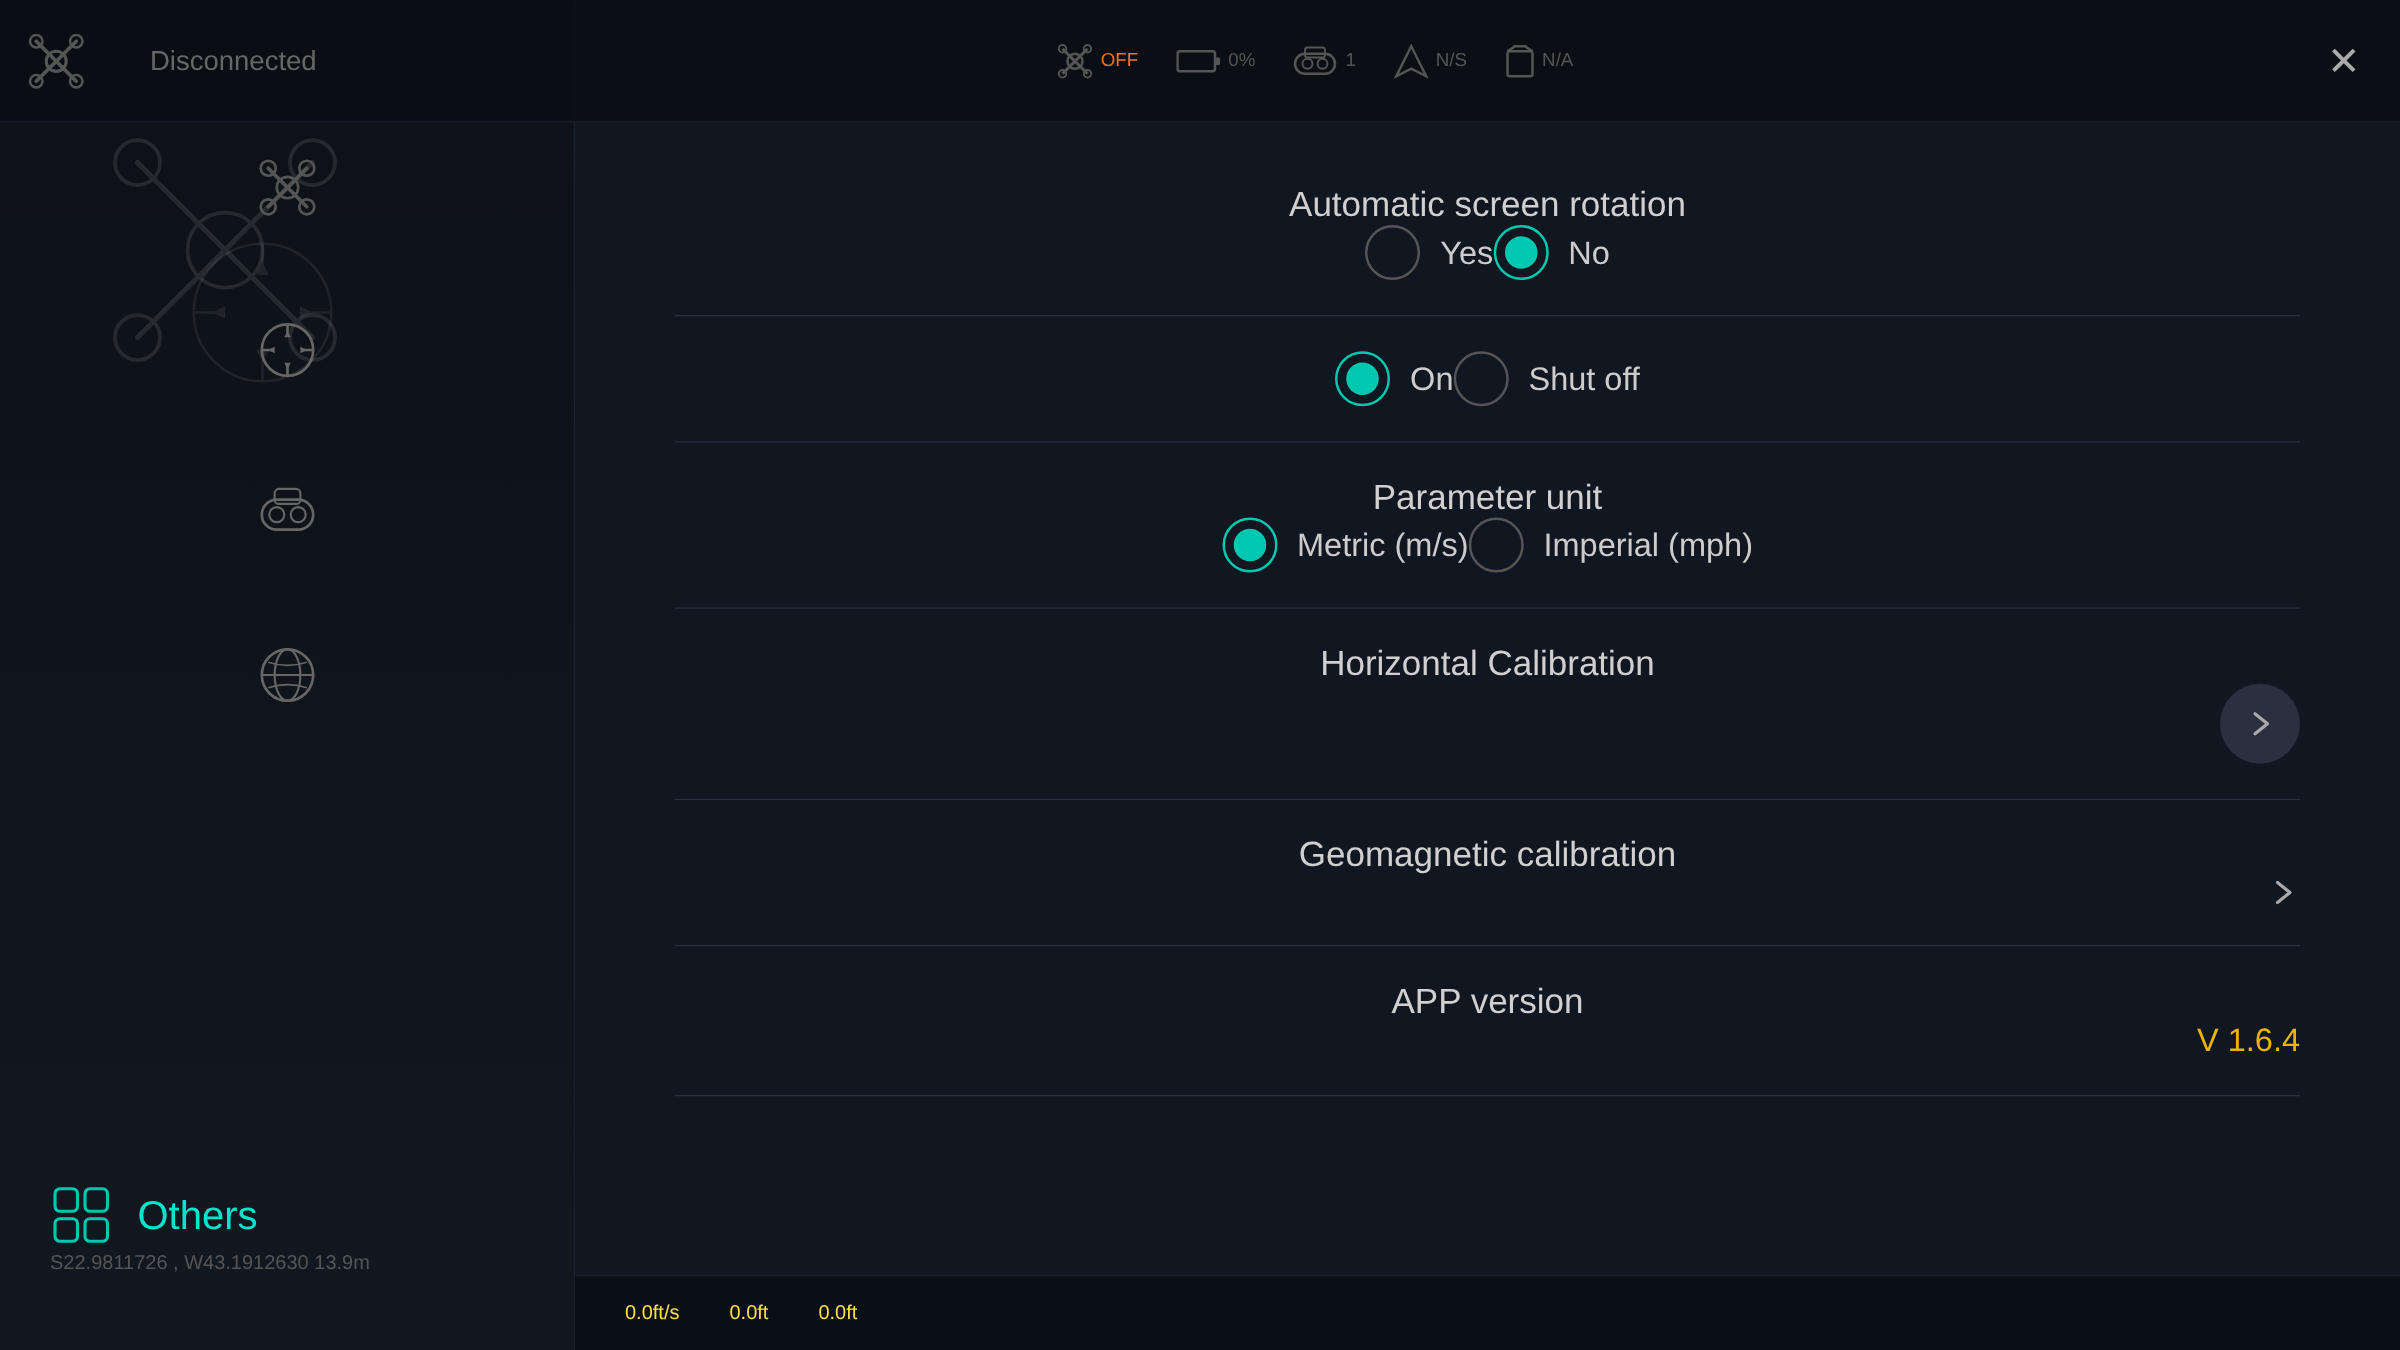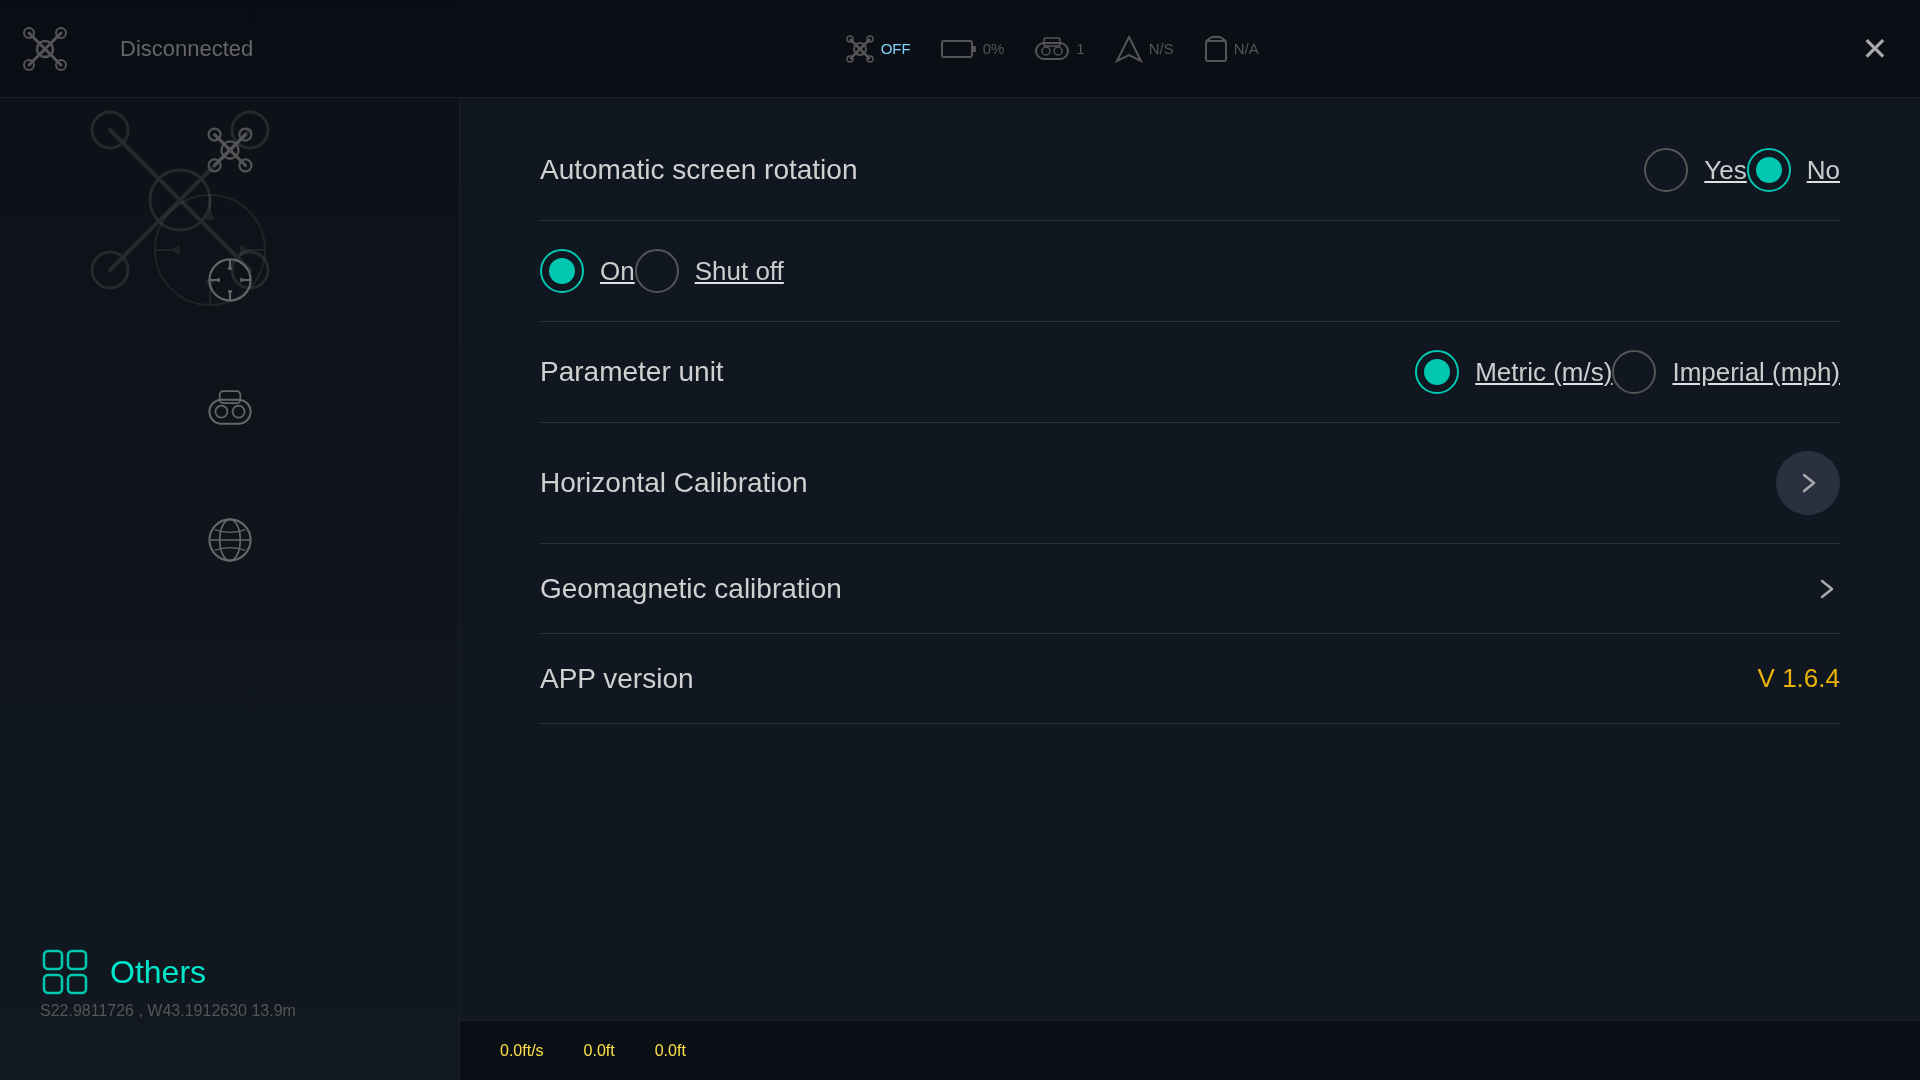--- a/index.html
+++ b/index.html
@@ -162,34 +162,34 @@
       overflow-y: auto;
     }
 
     
     .setting-row {
       display: flex;
       align-items: center;
       padding: 28px 0;
       border-bottom: 1px solid #2a3040;
       min-height: 90px;
+      flex-direction: column;
     }
 
     .setting-label {
       flex: 1;
       font-size: 28px;
       color: #d0d0d0;
       font-weight: 400;
     }
 
     
     .radio-group {
       display: flex;
       align-items: center;
-      text-decoration: underline;
     }
 
     .radio-option {
       display: flex;
       align-items: center;
       gap: 16px;
       cursor: pointer;
     }
 
     .radio-circle {
@@ -293,21 +293,21 @@
     <div class="status-icon-group">
       <svg width="30" height="30" viewBox="0 0 30 30" fill="none">
         <line x1="5" y1="5" x2="25" y2="25" stroke="#555" stroke-width="2.5"></line>
         <line x1="25" y1="5" x2="5" y2="25" stroke="#555" stroke-width="2.5"></line>
         <circle cx="15" cy="15" r="6" stroke="#555" stroke-width="2" fill="none"></circle>
         <circle cx="5" cy="5" r="3" stroke="#555" stroke-width="1.5" fill="none"></circle>
         <circle cx="25" cy="5" r="3" stroke="#555" stroke-width="1.5" fill="none"></circle>
         <circle cx="5" cy="25" r="3" stroke="#555" stroke-width="1.5" fill="none"></circle>
         <circle cx="25" cy="25" r="3" stroke="#555" stroke-width="1.5" fill="none"></circle>
       </svg>
-      <span style="color:#7dd3fc; font-size:15px">OFF</span>
+      <span style="color:#f97316; font-size:15px">OFF</span>
     </div>
 
     <div class="status-icon-group">
       <svg width="36" height="24" viewBox="0 0 36 24" fill="none">
         <rect x="1" y="4" width="30" height="16" rx="2" stroke="#555" stroke-width="2" fill="none"></rect>
         <rect x="31" y="9" width="4" height="6" rx="1" fill="#555"></rect>
       </svg>
       <span style="color:#555; font-size:15px">0%</span>
     </div>
 

